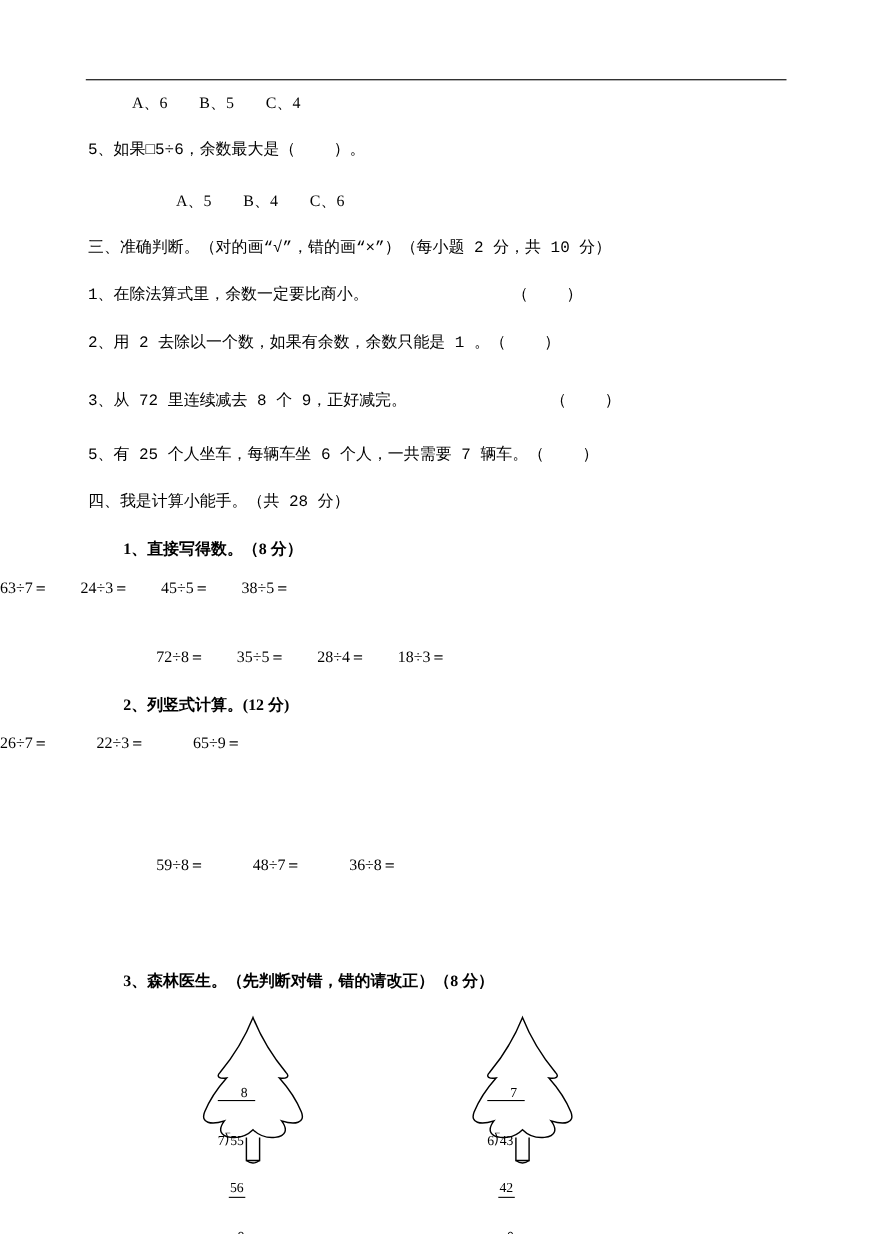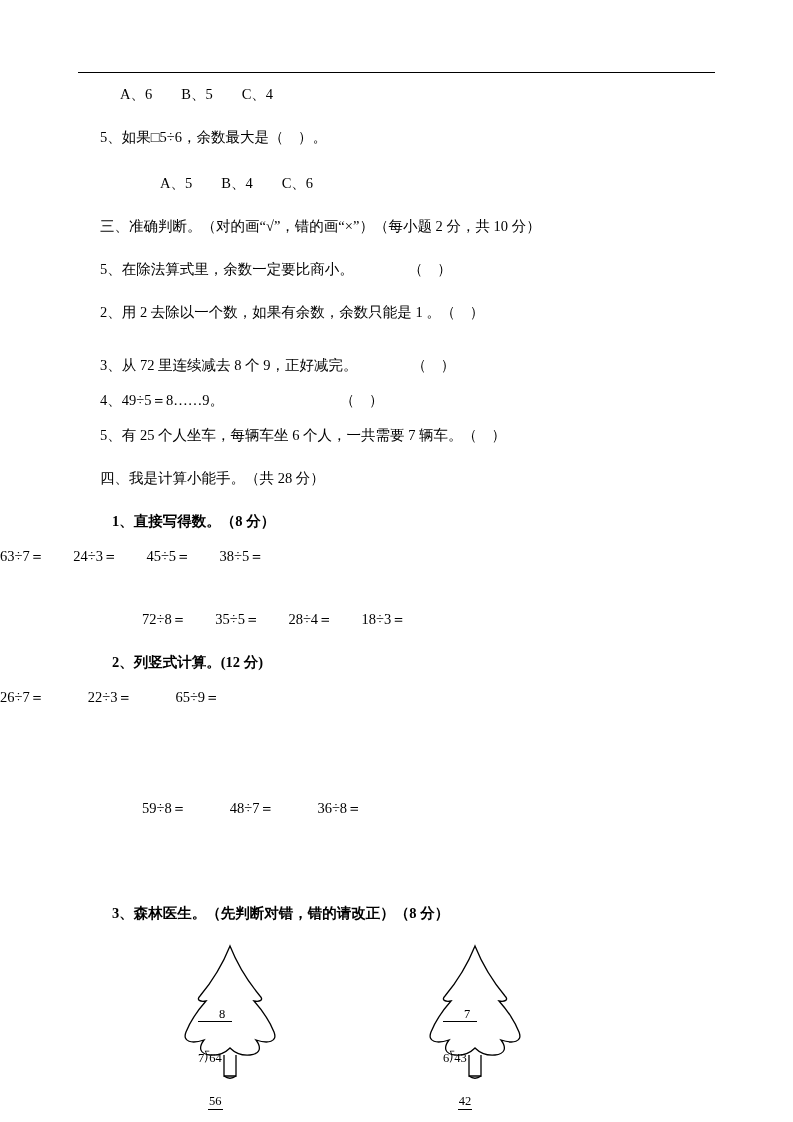--- a/index.html
+++ b/index.html
@@ -37,21 +37,21 @@
   }
   .line {
     font-size: 14.5px;
     line-height: 1.45;
     white-space: pre;
     margin: 0;
   }
   .ind-a { padding-left: 120px; }
   .ind-b { }
   .ind-c { padding-left: 160px; margin-top: 11px; }
-  .ind-d { padding-left: 100px; }
+  .ind-d { padding-left: 80px; font-family: Liberation Mono, monospace; }
   .ind-e { padding-left: 112px; font-weight: bold; }
   .ind-g { padding-left: 142px; margin-top: 28px; }
 
   .gap-s { height: 14px; }
   .gap-m { height: 22px; }
   .gap-l { height: 32px; }
   .gap-xxl { height: 62px; }
 
   
   .trees {
@@ -102,30 +102,29 @@
 
     <div class="line ind-d">5、如果□5÷6，余数最大是（    ）。</div>
     <div class="gap-s"></div>
 
     <div class="line ind-c">A、5        B、4        C、6</div>
     <div class="gap-m"></div>
 
     <div class="line ind-d">三、准确判断。（对的画“√”，错的画“×”）（每小题 2 分，共 10 分）</div>
     <div class="gap-m"></div>
 
-    <div class="line ind-d">5、在除法算式里，余数一定要比商小。               （    ）</div>
+    <div class="line ind-d">1、在除法算式里，余数一定要比商小。               （    ）</div>
     <div class="gap-m"></div>
 
     <div class="line ind-d">2、用 2 去除以一个数，如果有余数，余数只能是 1 。（    ）</div>
     <div class="gap-l"></div>
 
     <div class="line ind-d">3、从 72 里连续减去 8 个 9，正好减完。               （    ）</div>
     <div class="gap-s"></div>
 
-    <div class="line ind-d">4、49÷5＝8……9。                                （    ）</div>
     <div class="gap-s"></div>
 
     <div class="line ind-d">5、有 25 个人坐车，每辆车坐 6 个人，一共需要 7 辆车。（    ）</div>
     <div class="gap-m"></div>
 
     <div class="line ind-d">四、我是计算小能手。（共 28 分）</div>
     <div class="gap-m"></div>
 
     <div class="line ind-e">1、直接写得数。（8 分）</div>
     <div class="gap-s"></div>
@@ -156,41 +155,41 @@
                    C28 70, 20 82, 16 92 C12 102, 22 104, 34 100
                    C28 108, 30 114, 40 115 C50 116, 56 112, 60 108
                    C64 112, 70 116, 80 115 C90 114, 92 108, 86 100
                    C98 104, 108 102, 104 92 C100 82, 92 70, 84 61
                    C90 62, 94 60, 90 56 C80 44, 68 26, 60 6 Z" fill="none" stroke="#000" stroke-width="1.3"></path>
           <path d="M54 115 L54 136 L66 136 L66 115" fill="none" stroke="#000" stroke-width="1.3"></path>
           <path d="M54 136 C58 139, 62 139, 66 136" fill="none" stroke="#000" stroke-width="1.3"></path>
         </svg>
         <div class="divbox" style="left: 28px; top: 38px;">
           <span class="divrow"><span class="quot">8</span></span>
-          <span class="divrow"><span>7</span>⟌<span>64</span></span>
+          <span class="divrow"><span>7</span>⟌<span>55</span></span>
           <span class="divrow" style="padding-left:10px;"><span class="bar-under">56</span></span>
           <span class="divrow" style="padding-left:18px;"><span>8</span></span>
         </div>
       </div>
 
       <div class="tree right">
         <svg width="120" height="140" viewBox="0 0 120 140">
           <path d="M60 6 C52 26, 40 44, 30 56 C26 60, 30 62, 36 61
                    C28 70, 20 82, 16 92 C12 102, 22 104, 34 100
                    C28 108, 30 114, 40 115 C50 116, 56 112, 60 108
                    C64 112, 70 116, 80 115 C90 114, 92 108, 86 100
                    C98 104, 108 102, 104 92 C100 82, 92 70, 84 61
                    C90 62, 94 60, 90 56 C80 44, 68 26, 60 6 Z" fill="none" stroke="#000" stroke-width="1.3"></path>
           <path d="M54 115 L54 136 L66 136 L66 115" fill="none" stroke="#000" stroke-width="1.3"></path>
           <path d="M54 136 C58 139, 62 139, 66 136" fill="none" stroke="#000" stroke-width="1.3"></path>
         </svg>
         <div class="divbox" style="left: 28px; top: 38px;">
           <span class="divrow"><span class="quot">7</span></span>
           <span class="divrow"><span>6</span>⟌<span>43</span></span>
-          <span class="divrow" style="padding-left:10px;text-align:center;"><span class="bar-under">42</span></span>
+          <span class="divrow" style="padding-left:10px;"><span class="bar-under">42</span></span>
           <span class="divrow" style="padding-left:18px;"><span>0</span></span>
         </div>
       </div>
 
     </div>
 
   </div>
 </div>
 
 </body></html>

